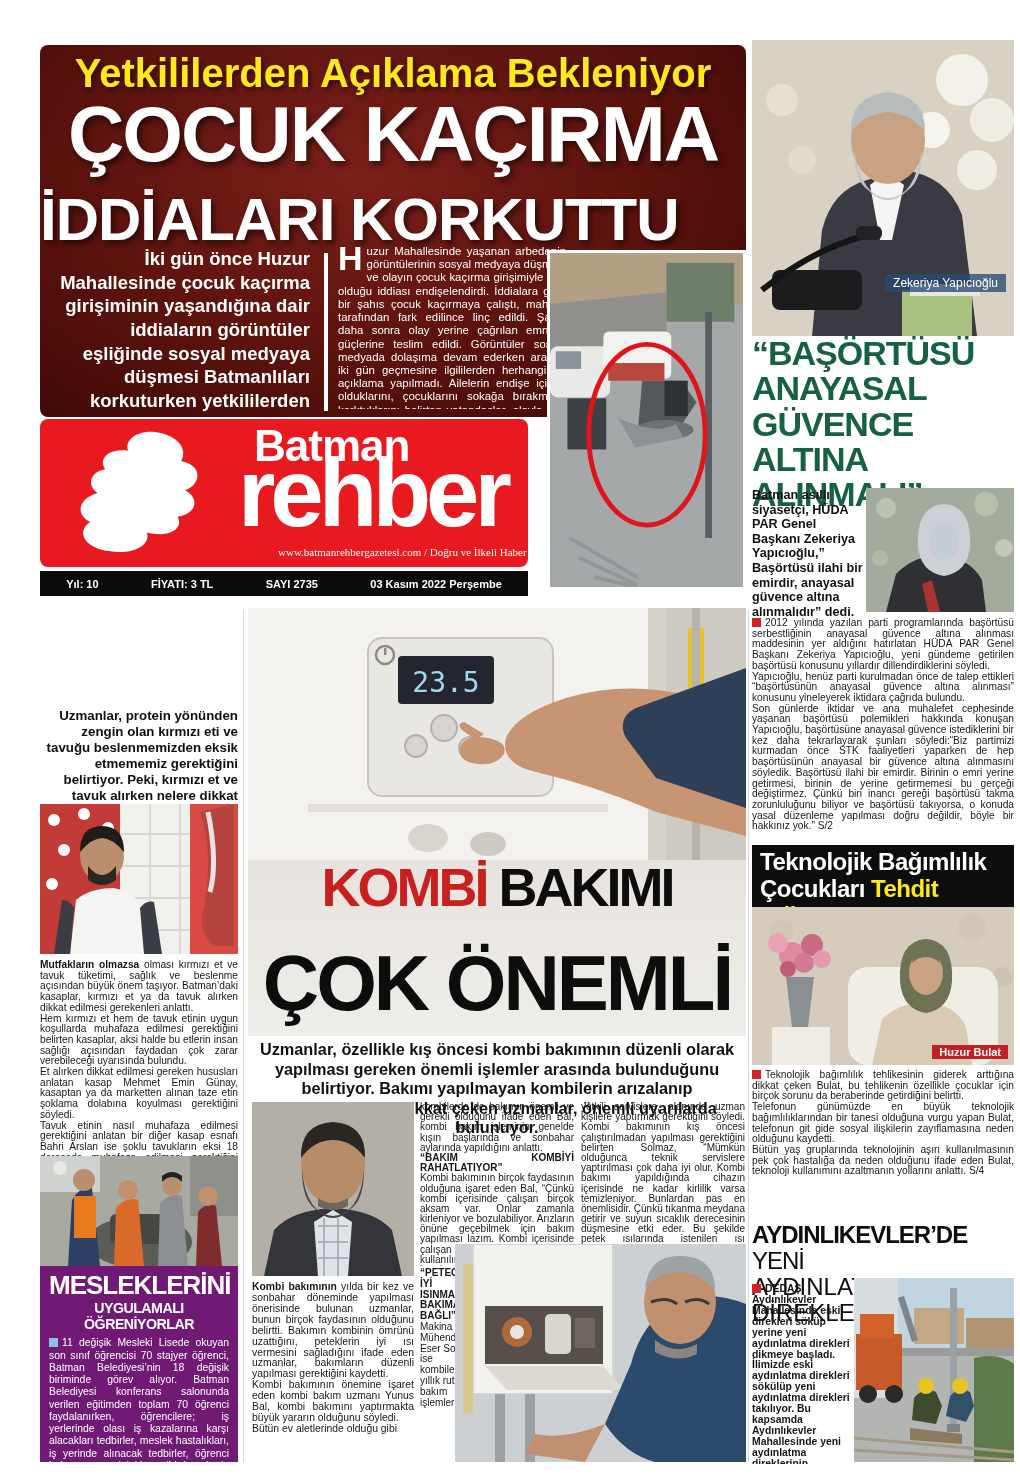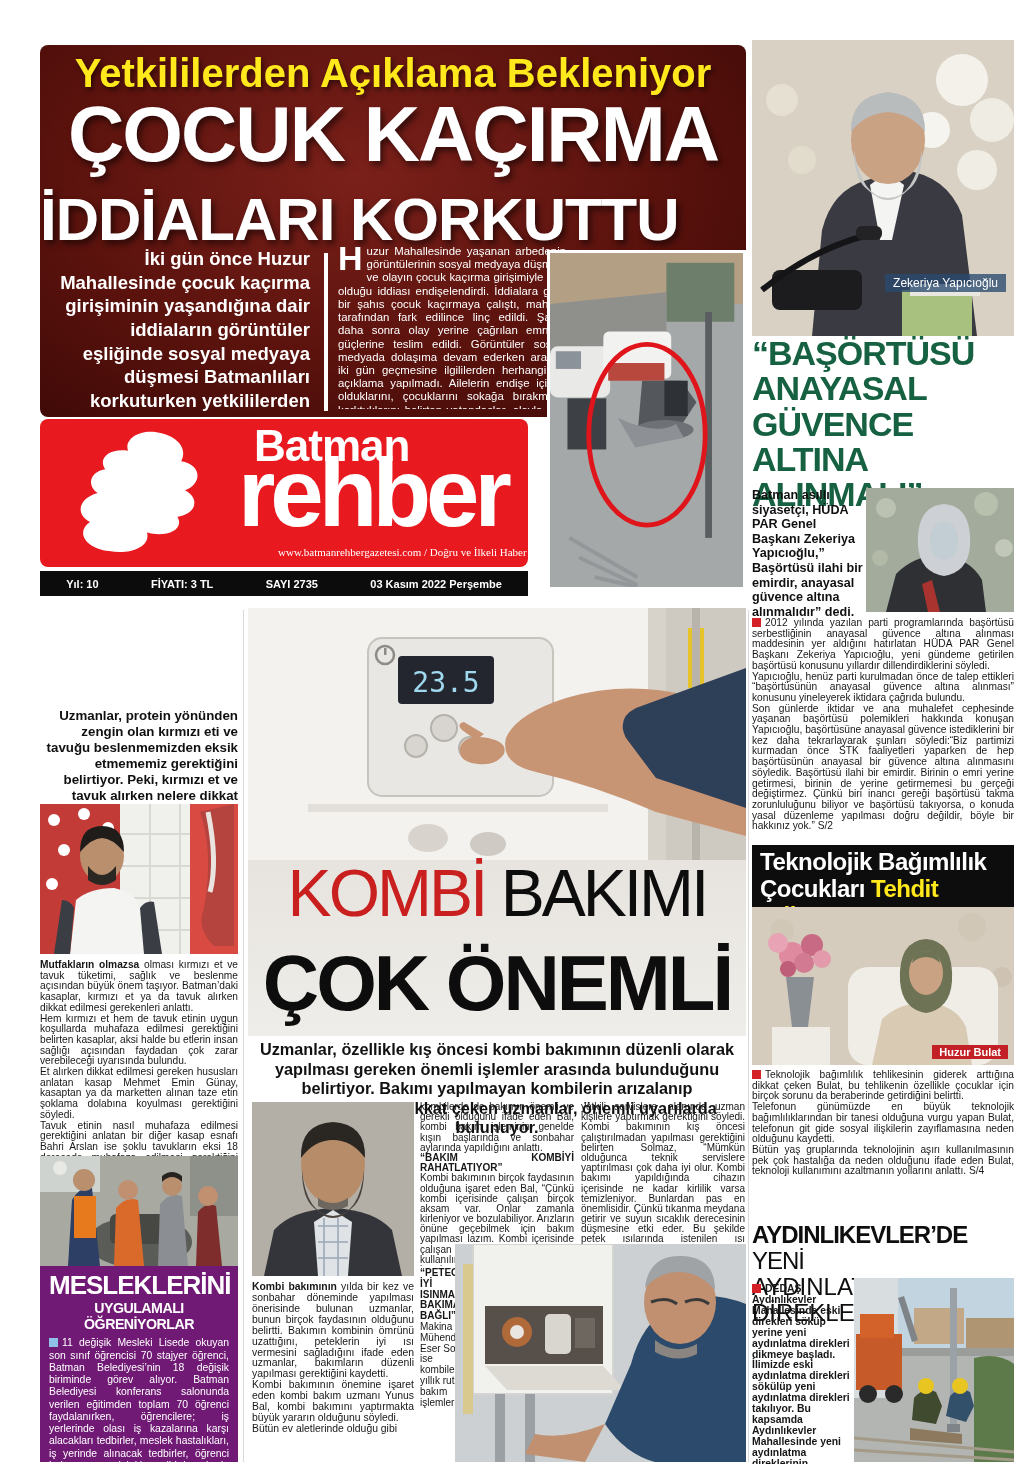--- a/index.html
+++ b/index.html
@@ -44,21 +44,21 @@
   .et-lead{left:40px;top:708px;width:198px;text-align:right;font-size:13.3px;font-weight:700;
      line-height:1.2;color:#101010;}
   
   .blue-box{left:40px;top:1266px;width:198px;height:196px;background:#701a75;box-sizing:border-box;
      padding:6px 9px;}
   .blue-t1{text-align:center;color:#fff;font-size:26px;font-weight:800;letter-spacing:-1px;line-height:1.05;}
   .blue-t2{text-align:center;color:#fff;font-size:14.2px;font-weight:800;letter-spacing:-.5px;margin-top:1px;}
   .blue-body{color:#fff;font-size:10.4px;line-height:1.18;text-align:justify;margin-top:5px;overflow:hidden;height:132px;}
   
   .grey-band{left:248px;top:860px;width:498px;height:176px;background:linear-gradient(#e7e4df,#efede9);}
-  .k-h1{left:0;top:0;width:100%;text-align:center;font-size:66px;font-weight:400;letter-spacing:-3px;
+  .k-h1{left:0;top:0;width:100%;text-align:center;font-size:54px;font-weight:700;letter-spacing:-3px;
      line-height:1;color:#0d0d0d;}
   .k-accent{color:#c9201f;}
   .k-h2{left:0;top:84px;width:100%;text-align:center;font-size:78px;font-weight:800;letter-spacing:-3px;
      line-height:1;color:#0d0d0d;}
   .k-lead{left:258px;top:1040px;width:478px;text-align:center;font-size:16.3px;font-weight:700;line-height:1.2;color:#111;}
   .k-sub{font-weight:800;}
   
   .g-head{left:752px;top:336px;width:262px;color:#166141;font-size:34px;font-weight:800;
      line-height:1.04;letter-spacing:-1px;white-space:pre-line;}
   .b-lead{left:752px;top:488px;width:112px;font-size:12.6px;font-weight:600;line-height:1.16;color:#101010;}

